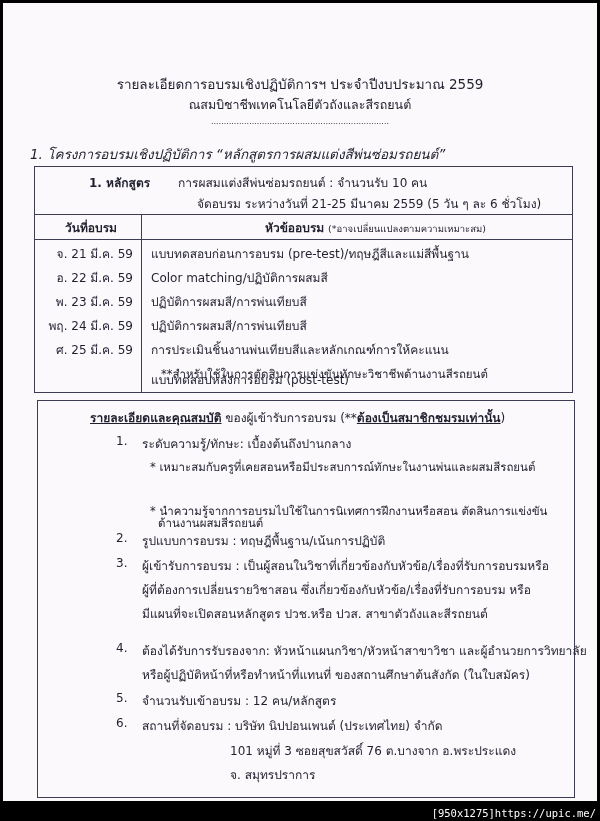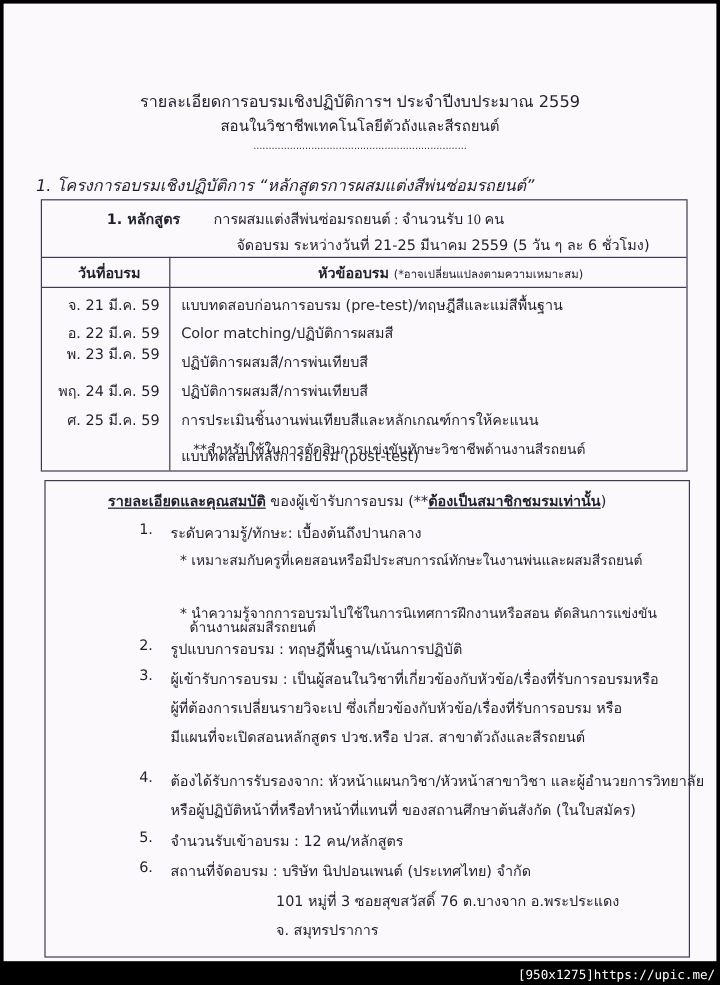--- a/index.html
+++ b/index.html
@@ -37,48 +37,48 @@
     position: absolute; right: 4px; bottom: 2px; color: #fff;
     font-family: "DejaVu Sans Mono", monospace; font-size: 10.5px;
   }
 </style>
 </head>
 <body>
 
 <div class="page">
 
   <div class="header title1">รายละเอียดการอบรมเชิงปฏิบัติการฯ ประจำปีงบประมาณ 2559</div>
-  <div class="header title2">สอนในวิชาชีพเทคโนโลยีตัวถังและสีรถยนต์</div>
+  <div class="header title2">ณสมบิชาชีพเทคโนโลยีตัวถังและสีรถยนต์</div>
   <div class="header dots">......................................................................</div>
 
   <div class="section-title">1. โครงการอบรมเชิงปฏิบัติการ “หลักสูตรการผสมแต่งสีพ่นซ่อมรถยนต์”</div>
 
   <div class="tbl">
     <div class="txt" style="left:54px; top:6px;font-weight:bold;">1. หลักสูตร</div>
-    <div class="txt" style="left:143px; top:6px;font-family:Liberation Serif, serif;">การผสมแต่งสีพ่นซ่อมรถยนต์ : จำนวนรับ 10 คน</div>
+    <div class="txt" style="left:143px; top:6px;">การผสมแต่งสีพ่นซ่อมรถยนต์ : จำนวนรับ 10 คน</div>
     <div class="txt" style="left:143px; top:27px;margin-left:19px;">จัดอบรม ระหว่างวันที่ 21-25  มีนาคม 2559 (5 วัน ๆ ละ 6 ชั่วโมง)</div>
 
     <div class="hline" style="top:47px;"></div>
     <div class="vline"></div>
 
     <div class="txt" style="left:30px; top:51px; font-weight:bold;">วันที่อบรม</div>
     <div class="txt" style="left:230px; top:51px;">
       <span style="font-weight:bold;">หัวข้ออบรม</span>
       <span style="font-size:9.5px;">(*อาจเปลี่ยนแปลงตามความเหมาะสม)</span>
     </div>
 
     <div class="hline" style="top:72px;"></div>
 
     <div class="date" style="top:77px; left:6px; width:92px;">จ. 21 มี.ค. 59</div>
     <div class="txt" style="left:116px; top:77px;">แบบทดสอบก่อนการอบรม (pre-test)/ทฤษฎีสีและแม่สีพื้นฐาน</div>
 
     <div class="date" style="top:101px; left:6px; width:92px;">อ. 22 มี.ค. 59</div>
     <div class="txt" style="left:116px; top:101px;">Color matching/ปฏิบัติการผสมสี</div>
 
-    <div class="date" style="top:118px; left:6px; width:92px;text-align:right;">พ. 23 มี.ค. 59</div>
+    <div class="date" style="top:125px; left:6px; width:92px;text-align:right;">พ. 23 มี.ค. 59</div>
     <div class="txt" style="left:116px; top:125px;">ปฏิบัติการผสมสี/การพ่นเทียบสี</div>
 
     <div class="date" style="top:149px; left:6px; width:92px;">พฤ. 24 มี.ค. 59</div>
     <div class="txt" style="left:116px; top:149px;">ปฏิบัติการผสมสี/การพ่นเทียบสี</div>
 
     <div class="date" style="top:173px; left:6px; width:92px;">ศ. 25 มี.ค. 59</div>
     <div class="txt" style="left:116px; top:173px;">การประเมินชิ้นงานพ่นเทียบสีและหลักเกณฑ์การให้คะแนน</div>
 
     <div class="txt" style="left:116px; top:203px;">แบบทดสอบหลังการอบรม (post-test)</div>
     <div class="txt" style="left:126px; top:180px; font-size:11.5px; margin-top:18px;">**สำหรับใช้ในการตัดสินการแข่งขันทักษะวิชาชีพด้านงานสีรถยนต์</div>
@@ -93,21 +93,21 @@
     <div class="txt" style="left:104px; top:33px;">ระดับความรู้/ทักษะ: เบื้องต้นถึงปานกลาง</div>
     <div class="txt" style="left:112px; top:57px; font-size:11.5px;">* เหมาะสมกับครูที่เคยสอนหรือมีประสบการณ์ทักษะในงานพ่นและผสมสีรถยนต์</div>
     <div class="txt" style="left:112px; top:81px; font-size:11.5px;margin-top:20px;">* นำความรู้จากการอบรมไปใช้ในการนิเทศการฝึกงานหรือสอน ตัดสินการแข่งขัน</div>
     <div class="txt" style="left:120px; top:105px; font-size:11.5px;margin-top:8px;">ด้านงานผสมสีรถยนต์</div>
 
     <div class="txt" style="left:78px; top:130px;">2.</div>
     <div class="txt" style="left:104px; top:130px;">รูปแบบการอบรม : ทฤษฎีพื้นฐาน/เน้นการปฏิบัติ</div>
 
     <div class="txt" style="left:78px; top:155px;">3.</div>
     <div class="txt" style="left:104px; top:155px;">ผู้เข้ารับการอบรม : เป็นผู้สอนในวิชาที่เกี่ยวข้องกับหัวข้อ/เรื่องที่รับการอบรมหรือ</div>
-    <div class="txt" style="left:104px; top:179px;">ผู้ที่ต้องการเปลี่ยนรายวิจะเป ซึ่งเกี่ยวข้องกับหัวข้อ/เรื่องที่รับการอบรม หรือ</div>
+    <div class="txt" style="left:104px; top:179px;">ผู้ที่ต้องการเปลี่ยนรายวิชาสอน ซึ่งเกี่ยวข้องกับหัวข้อ/เรื่องที่รับการอบรม หรือ</div>
     <div class="txt" style="left:104px; top:203px;">มีแผนที่จะเปิดสอนหลักสูตร ปวช.หรือ ปวส. สาขาตัวถังและสีรถยนต์</div>
 
     <div class="txt" style="left:78px; top:240px;">4.</div>
     <div class="txt" style="left:104px; top:264px;">หรือผู้ปฏิบัติหน้าที่หรือทำหน้าที่แทนที่ ของสถานศึกษาต้นสังกัด (ในใบสมัคร)</div>
     <div class="txt" style="left:104px; top:240px;">ต้องได้รับการรับรองจาก: หัวหน้าแผนกวิชา/หัวหน้าสาขาวิชา และผู้อำนวยการวิทยาลัย</div>
 
     <div class="txt" style="left:78px; top:290px;">5.</div>
     <div class="txt" style="left:104px; top:290px;">จำนวนรับเข้าอบรม :  12 คน/หลักสูตร</div>
 
     <div class="txt" style="left:78px; top:315px;">6.</div>

